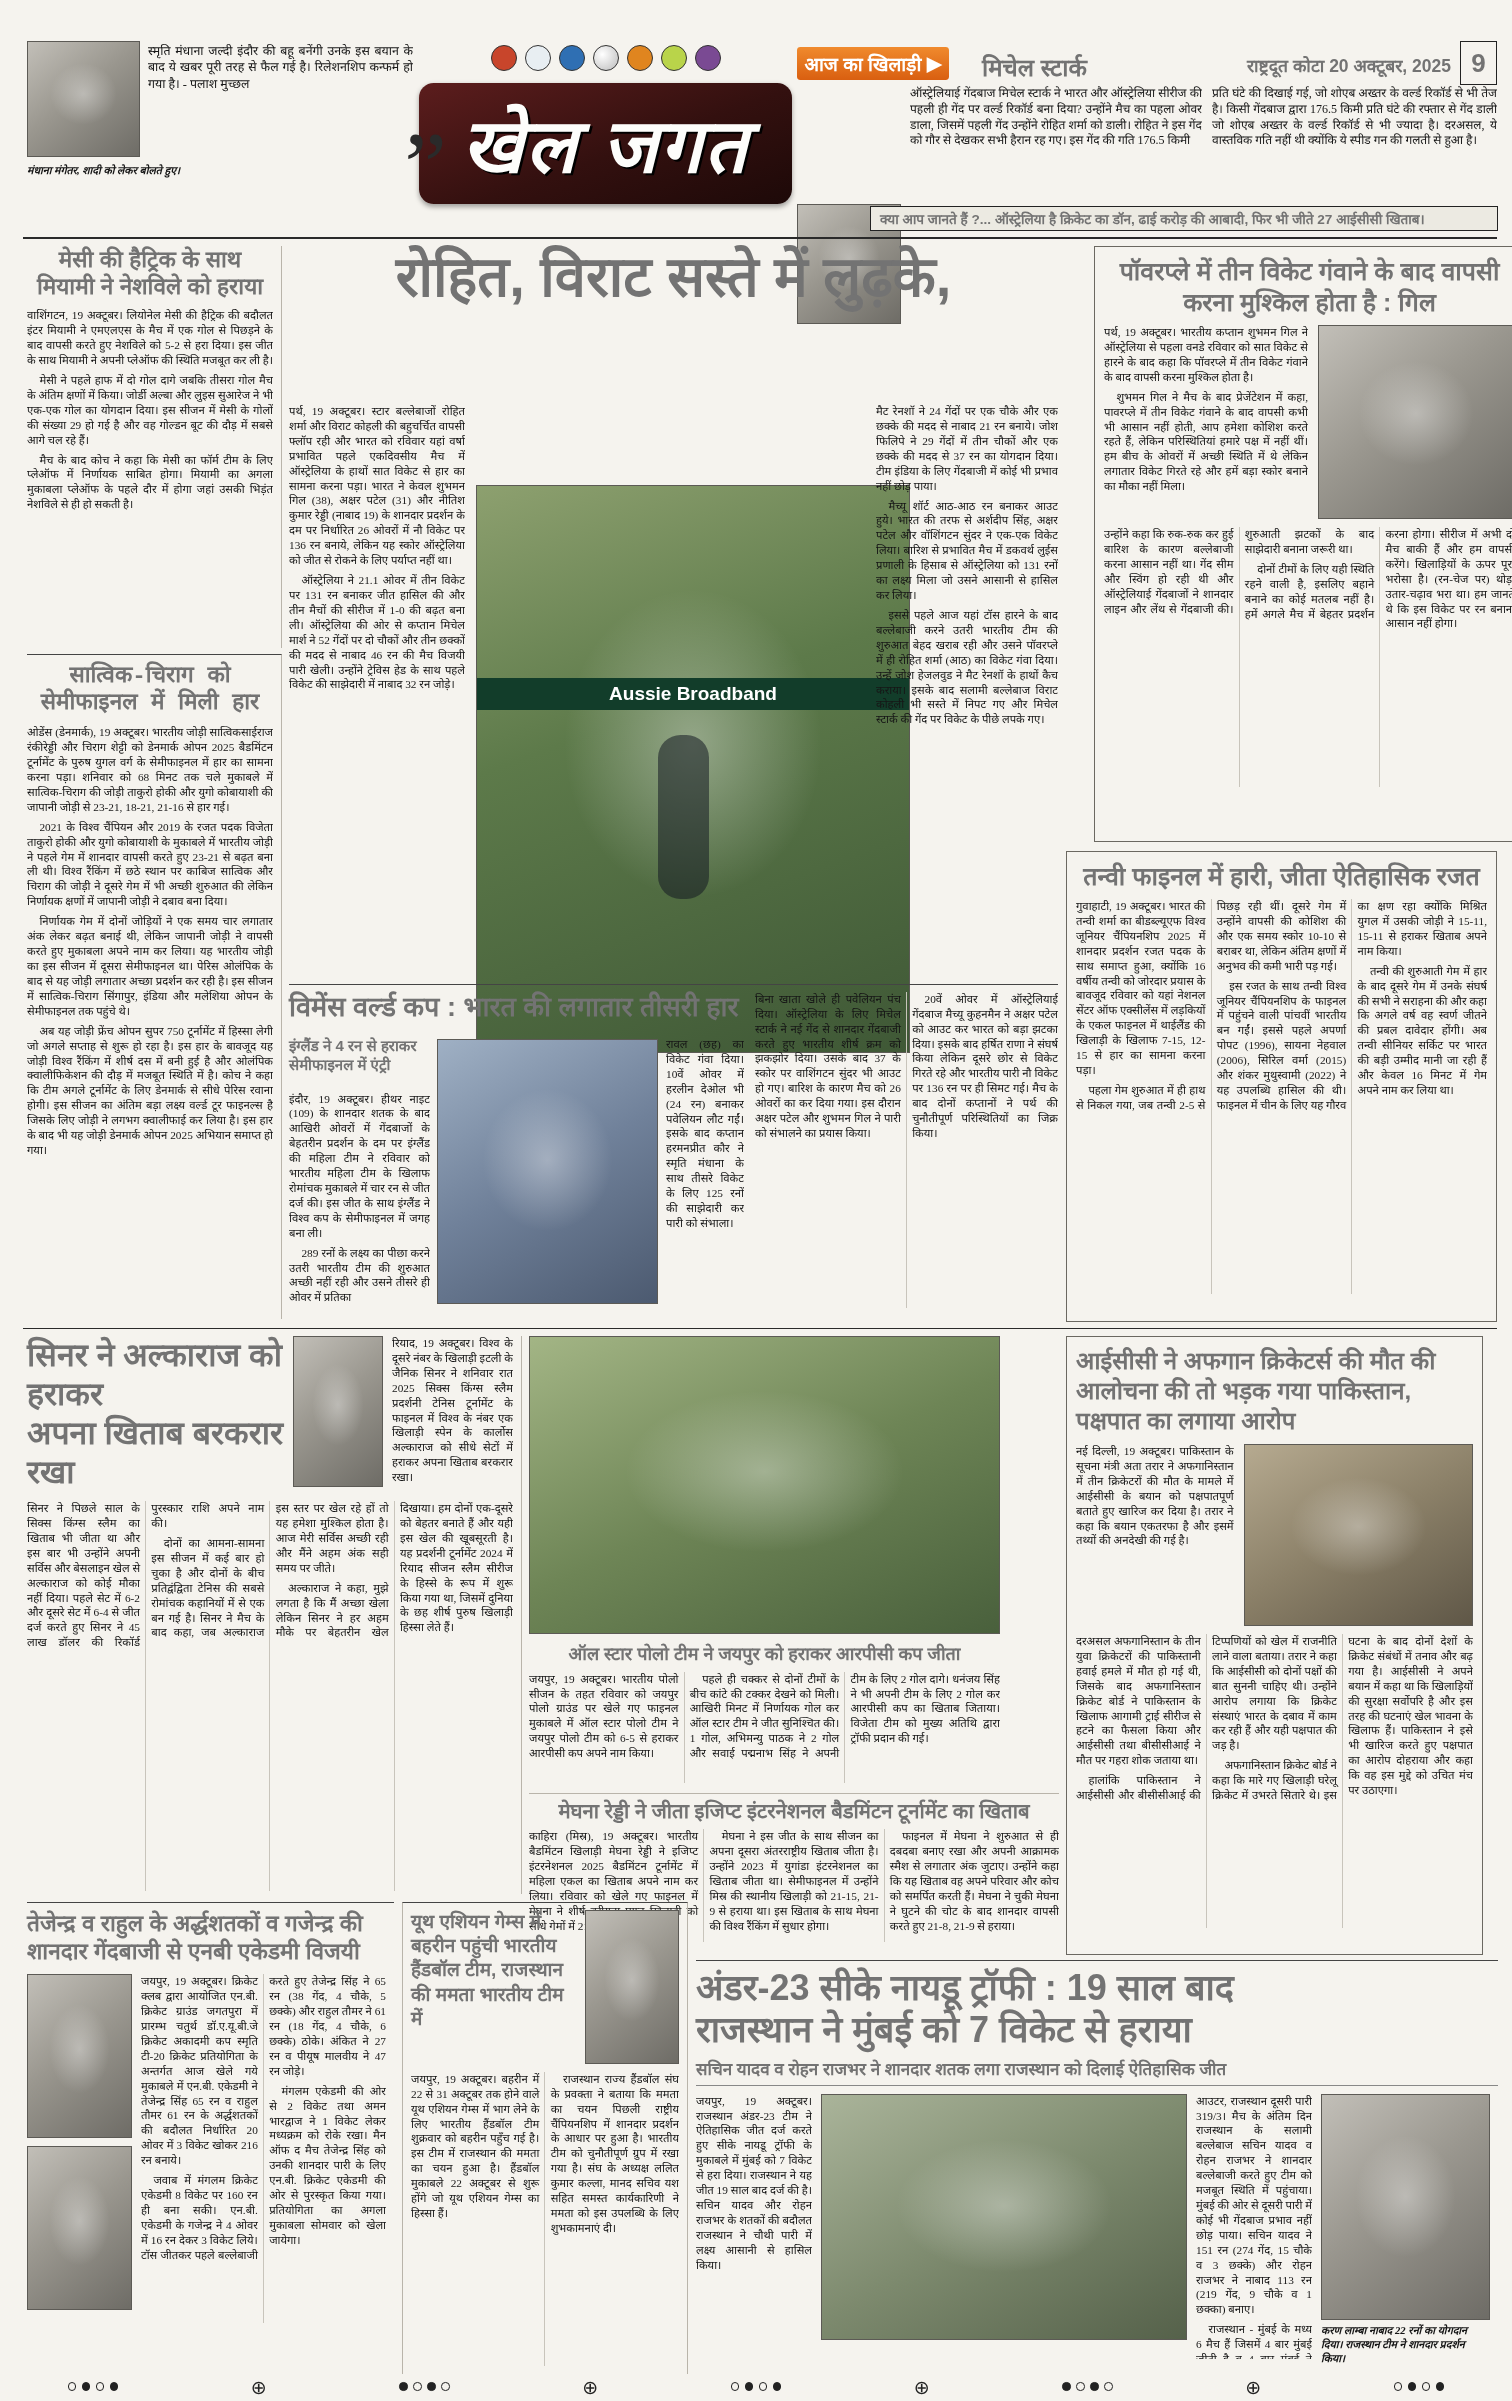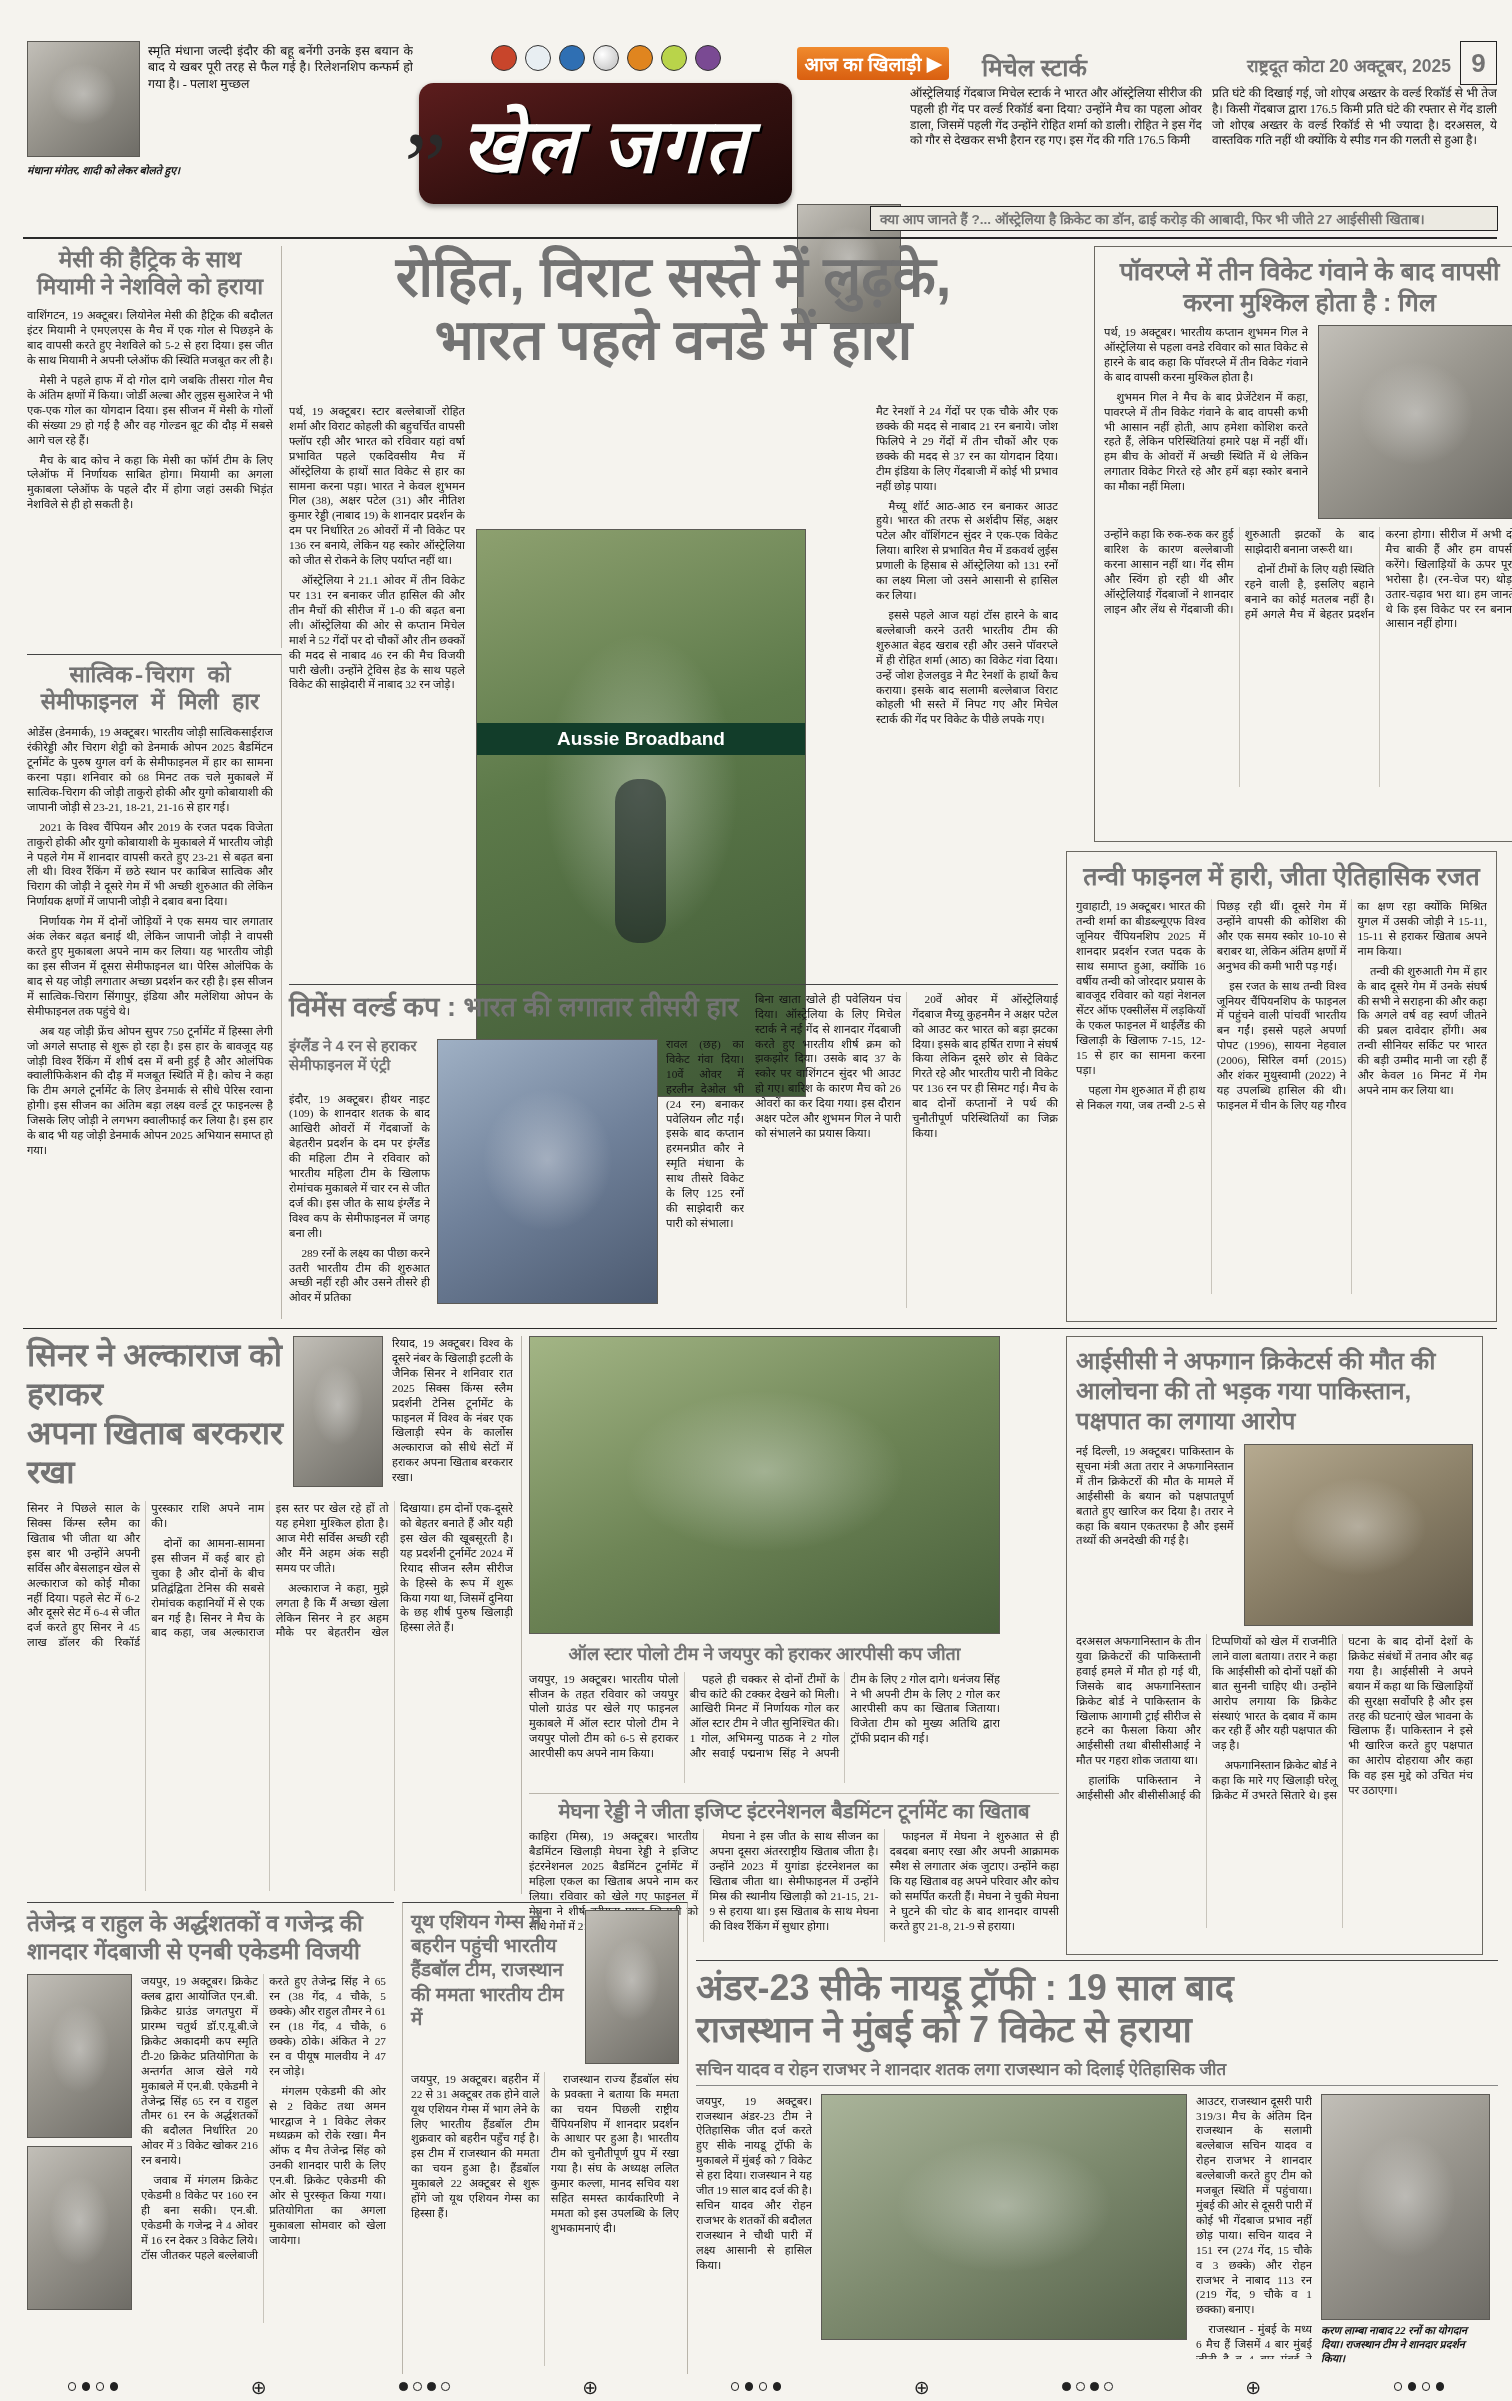--- a/index.html
+++ b/index.html
@@ -110,23 +110,22 @@
     <div class="body-text" style="height:576px;">
       <p>ओडेंस (डेनमार्क), 19 अक्टूबर। भारतीय जोड़ी सात्विकसाईराज रंकीरेड्डी और चिराग शेट्टी को डेनमार्क ओपन 2025 बैडमिंटन टूर्नामेंट के पुरुष युगल वर्ग के सेमीफाइनल में हार का सामना करना पड़ा। शनिवार को 68 मिनट तक चले मुकाबले में सात्विक-चिराग की जोड़ी ताकुरो होकी और युगो कोबायाशी की जापानी जोड़ी से 23-21, 18-21, 21-16 से हार गई।</p>
       <p>2021 के विश्व चैंपियन और 2019 के रजत पदक विजेता ताकुरो होकी और युगो कोबायाशी के मुकाबले में भारतीय जोड़ी ने पहले गेम में शानदार वापसी करते हुए 23-21 से बढ़त बना ली थी। विश्व रैंकिंग में छठे स्थान पर काबिज सात्विक और चिराग की जोड़ी ने दूसरे गेम में भी अच्छी शुरुआत की लेकिन निर्णायक क्षणों में जापानी जोड़ी ने दबाव बना दिया।</p>
       <p>निर्णायक गेम में दोनों जोड़ियों ने एक समय चार लगातार अंक लेकर बढ़त बनाई थी, लेकिन जापानी जोड़ी ने वापसी करते हुए मुकाबला अपने नाम कर लिया। यह भारतीय जोड़ी का इस सीजन में दूसरा सेमीफाइनल था। पेरिस ओलंपिक के बाद से यह जोड़ी लगातार अच्छा प्रदर्शन कर रही है। इस सीजन में सात्विक-चिराग सिंगापुर, इंडिया और मलेशिया ओपन के सेमीफाइनल तक पहुंचे थे।</p>
       <p>अब यह जोड़ी फ्रेंच ओपन सुपर 750 टूर्नामेंट में हिस्सा लेगी जो अगले सप्ताह से शुरू हो रहा है। इस हार के बावजूद यह जोड़ी विश्व रैंकिंग में शीर्ष दस में बनी हुई है और ओलंपिक क्वालीफिकेशन की दौड़ में मजबूत स्थिति में है। कोच ने कहा कि टीम अगले टूर्नामेंट के लिए डेनमार्क से सीधे पेरिस रवाना होगी। इस सीजन का अंतिम बड़ा लक्ष्य वर्ल्ड टूर फाइनल्स है जिसके लिए जोड़ी ने लगभग क्वालीफाई कर लिया है। इस हार के बाद भी यह जोड़ी डेनमार्क ओपन 2025 अभियान समाप्त हो गया।</p>
     </div>
   </div>
 
   <div class="abs" style="left:289px;top:246px;width:769px;height:732px;">
     <div class="hl" style="font-size:56px;line-height:1.12;text-align:center;">रोहित, विराट सस्ते में लुढ़के,</div>
-    <div class="hl" style="font-size:56px;line-height:1.12;text-align:center;">भारत पहले वनडे में हारा</div>
-
-    <div class="abs photo" style="left:187px;top:158px;width:330px;height:568px;background:linear-gradient(160deg,#8da06f 0%,#5d7a4a 40%,#3f5836 100%);">
+
+    <div class="abs photo" style="left:187px;top:176px;width:434px;height:568px;background:linear-gradient(160deg,#8da06f 0%,#5d7a4a 40%,#3f5836 100%);">
       <div class="glow"></div>
       <div class="abs" style="left:0;top:34%;width:100%;height:32px;background:#123d2a;color:#fff;font-family:'Liberation Sans',sans-serif;font-weight:bold;font-size:19px;display:flex;align-items:center;justify-content:center;">Aussie Broadband</div>
       <div class="abs" style="left:42%;top:44%;width:51px;height:164px;background:rgba(20,25,35,.55);border-radius:22.6px;"></div>
     </div>
 
     <div class="abs body-text" style="left:0;top:158px;width:176px;height:570px;">
       <p>पर्थ, 19 अक्टूबर। स्टार बल्लेबाजों रोहित शर्मा और विराट कोहली की बहुचर्चित वापसी फ्लॉप रही और भारत को रविवार यहां वर्षा प्रभावित पहले एकदिवसीय मैच में ऑस्ट्रेलिया के हाथों सात विकेट से हार का सामना करना पड़ा। भारत ने केवल शुभमन गिल (38), अक्षर पटेल (31) और नीतिश कुमार रेड्डी (नाबाद 19) के शानदार प्रदर्शन के दम पर निर्धारित 26 ओवरों में नौ विकेट पर 136 रन बनाये, लेकिन यह स्कोर ऑस्ट्रेलिया को जीत से रोकने के लिए पर्याप्त नहीं था।</p>
       <p>ऑस्ट्रेलिया ने 21.1 ओवर में तीन विकेट पर 131 रन बनाकर जीत हासिल की और तीन मैचों की सीरीज में 1-0 की बढ़त बना ली। ऑस्ट्रेलिया की ओर से कप्तान मिचेल मार्श ने 52 गेंदों पर दो चौकों और तीन छक्कों की मदद से नाबाद 46 रन की मैच विजयी पारी खेली। उन्होंने ट्रेविस हेड के साथ पहले विकेट की साझेदारी में नाबाद 32 रन जोड़े।</p>
     </div>
     <div class="abs body-text" style="left:587px;top:158px;width:182px;height:570px;">

